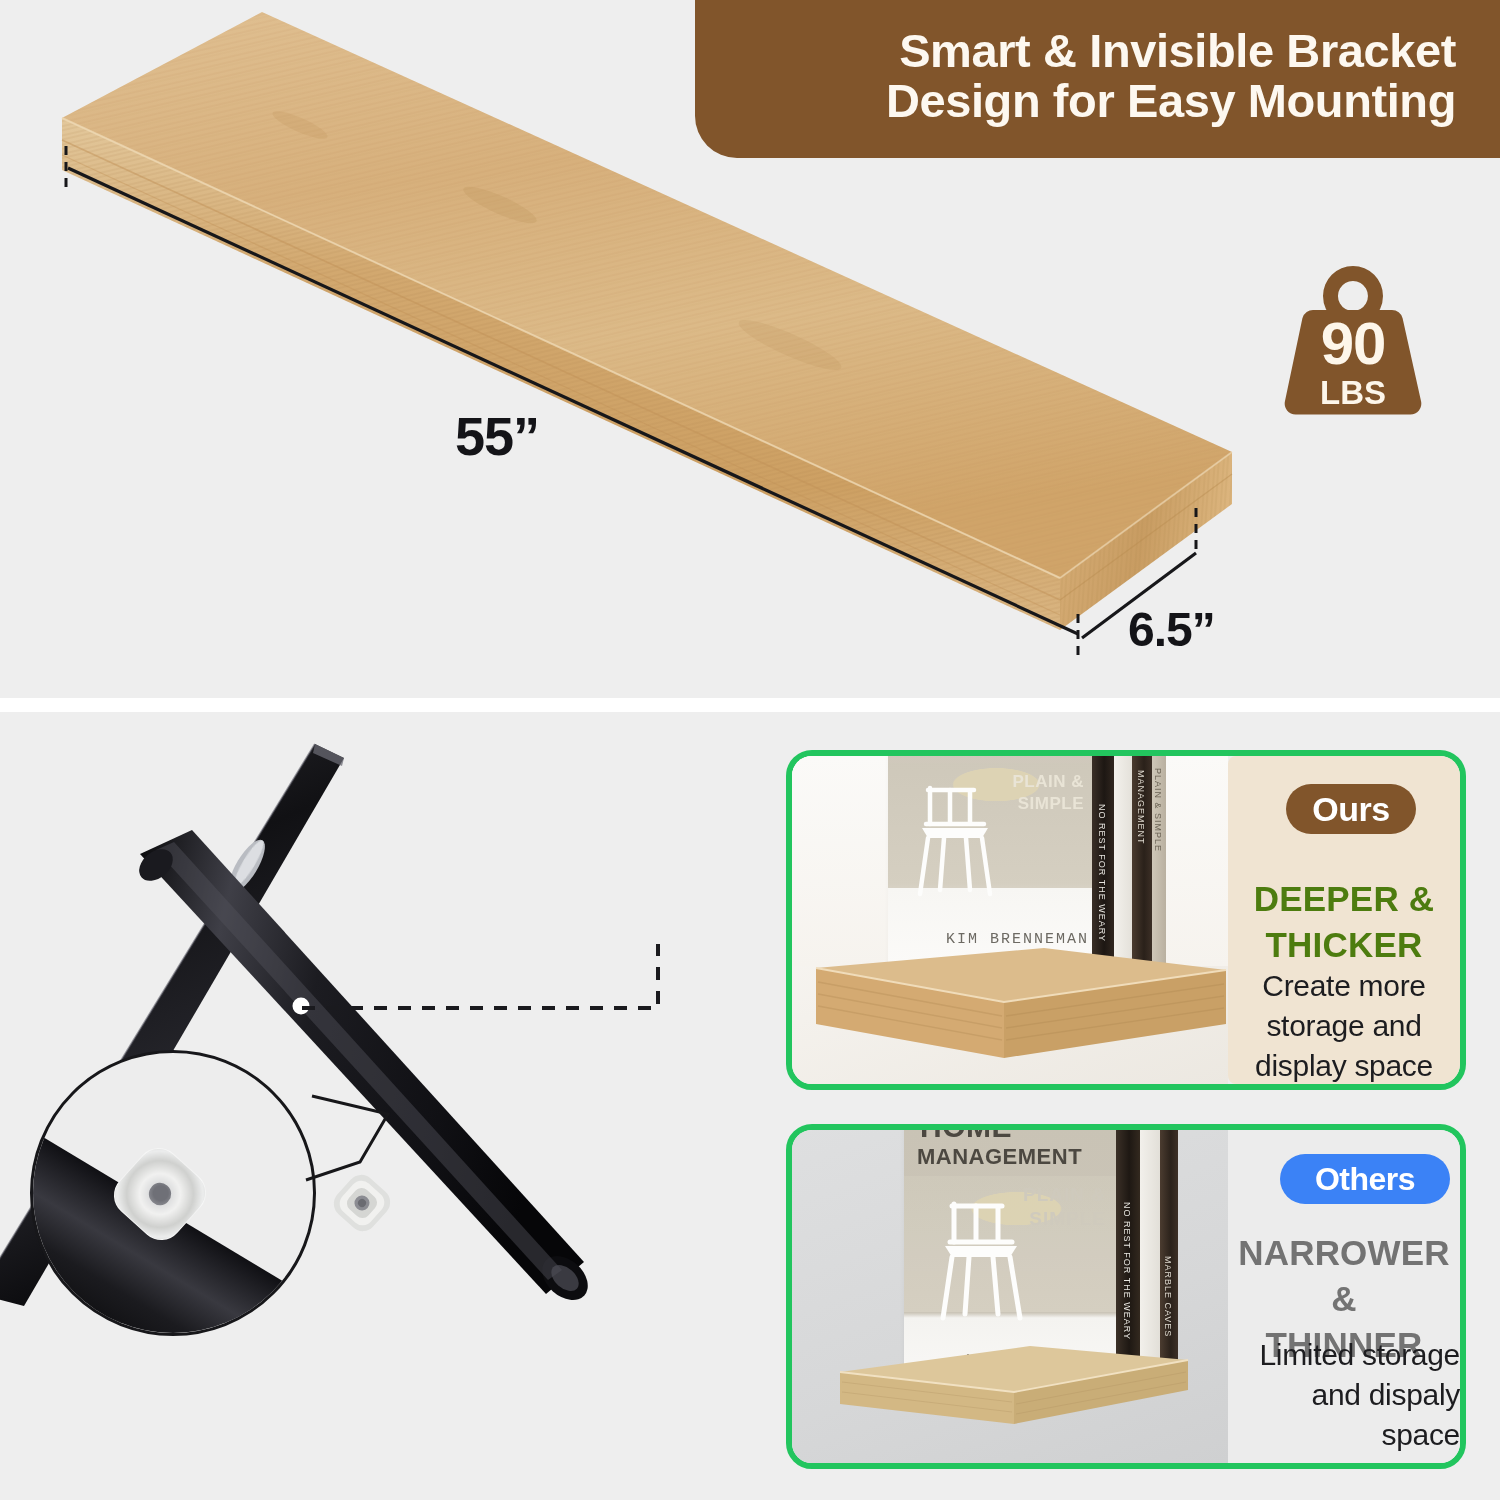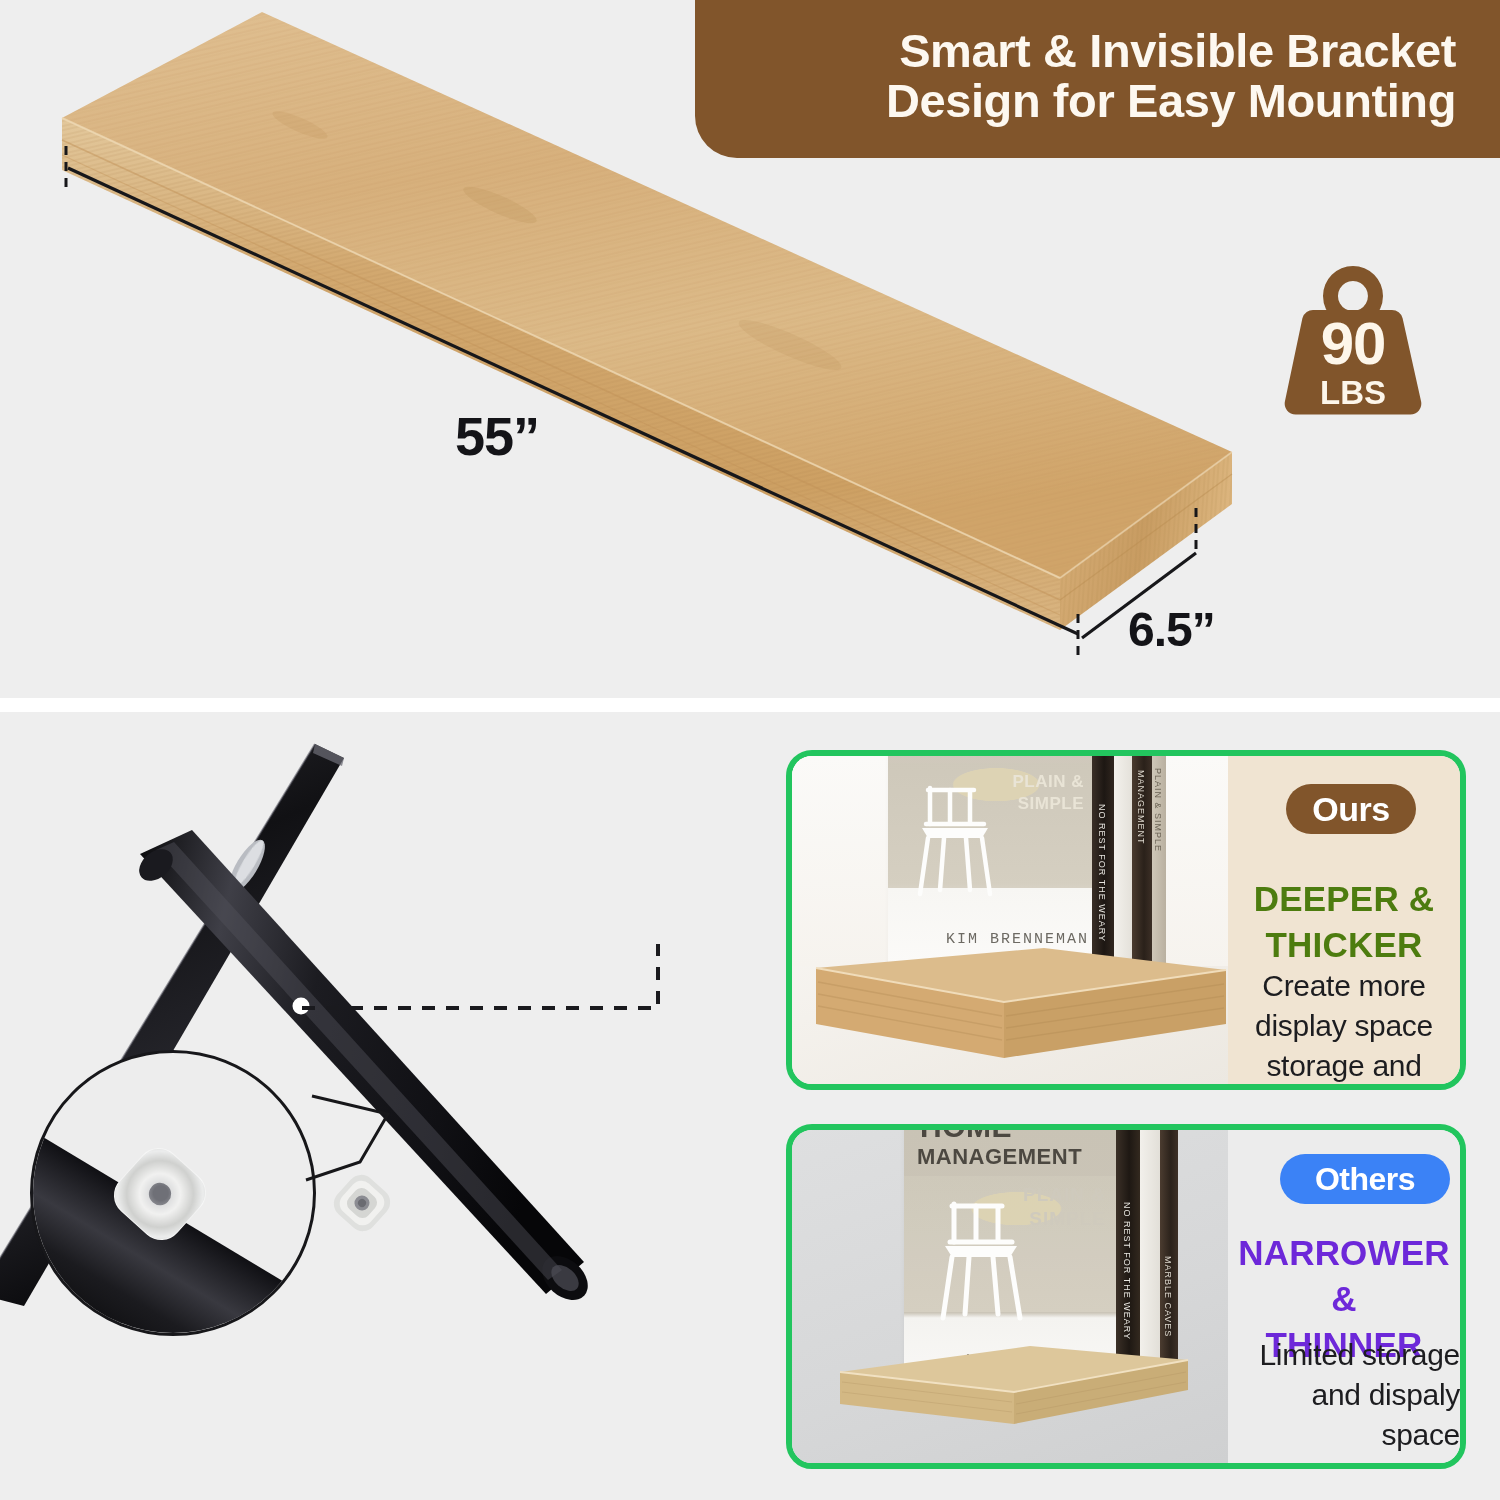--- a/index.html
+++ b/index.html
@@ -321,32 +321,32 @@
         <polygon points="24,62 212,96 212,152 24,118" fill="#d4aa72"></polygon>
         <polygon points="212,96 434,64 434,118 212,152" fill="#c9a066"></polygon>
         <g opacity=".28" stroke="#a8824c" stroke-width="1.4">
           <path d="M26 76 L210 110 M26 88 L210 122 M26 100 L210 134"></path>
           <path d="M214 110 L432 78 M214 122 L432 90 M214 134 L432 102"></path>
         </g>
         <path d="M24 62 L212 96 L434 64" stroke="#f0dcba" stroke-width="2" fill="none"></path>
       </svg>
     </div>
 
-    <div class="cmp-side" style="left:436px; background:#f0e4d2;">
+    <div class="cmp-side" style="left:436px; background:#f0e4d2;border-radius:8px;">
       <div class="cmp-pill" style="left:58px; top:28px; width:130px; height:50px; background:#81552b; font-size:34px;">
         <span>Ours</span>
       </div>
       <div class="cmp-head" style="top:120px; color:#4d7c0f;">
         <div>DEEPER &amp;</div>
         <div>THICKER</div>
       </div>
       <div class="cmp-body" style="top:210px;">
         <div>Create more</div>
+        <div>storage and</div>
         <div>display space</div>
-        <div>storage and</div>
       </div>
     </div>
   </div>
 
   <div class="cmp-card" style="left:786px; top:412px; width:680px; height:345px;">
 
     <div class="cmp-photo" style="width:436px; background:linear-gradient(160deg,#dedfe0 0%,#d6d7d8 60%,#cfd0d1 100%);">
 
       <div class="bookcover" style="left:112px; top:-6px; width:216px; height:262px;
                   background:linear-gradient(180deg,#c9c3b5 0%,#cbc5b8 72%,#f4f3f0 74%,#f9f8f6 100%);
@@ -386,21 +386,21 @@
           <path d="M224 84 L394 52 M224 94 L394 62"></path>
         </g>
         <path d="M48 52 L222 72 L396 40" stroke="#f1e1c2" stroke-width="1.8" fill="none"></path>
       </svg>
     </div>
 
     <div class="cmp-side" style="left:436px; background:#ececec;">
       <div class="cmp-pill" style="left:52px; top:24px; width:170px; height:50px; background:#3b82f6; font-size:32px;">
         <span>Others</span>
       </div>
-      <div class="cmp-head" style="top:100px; color:#6d28d9;">
+      <div class="cmp-head" style="top:100px; color:#737373;">
         <div>NARROWER &amp;</div>
         <div>THINNER</div>
       </div>
       <div class="cmp-body" style="top:205px;text-align:right;">
         <div>Limited storage</div>
         <div>and dispaly</div>
         <div>space</div>
       </div>
     </div>
   </div>

